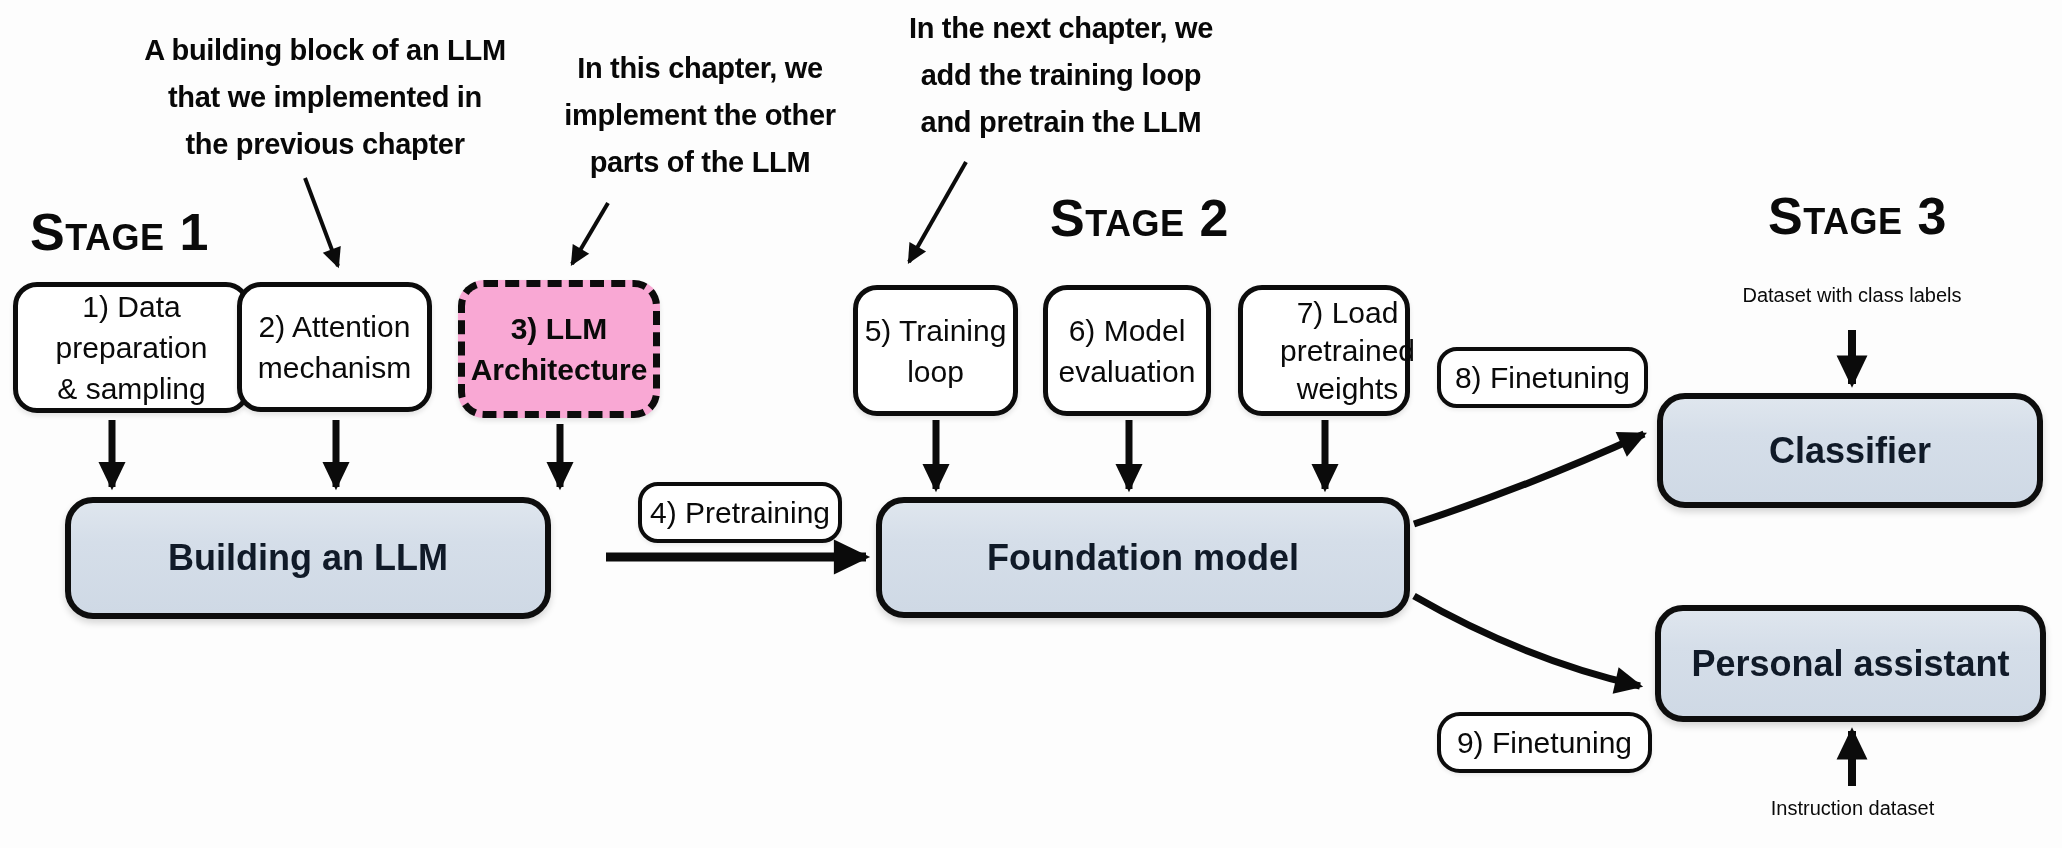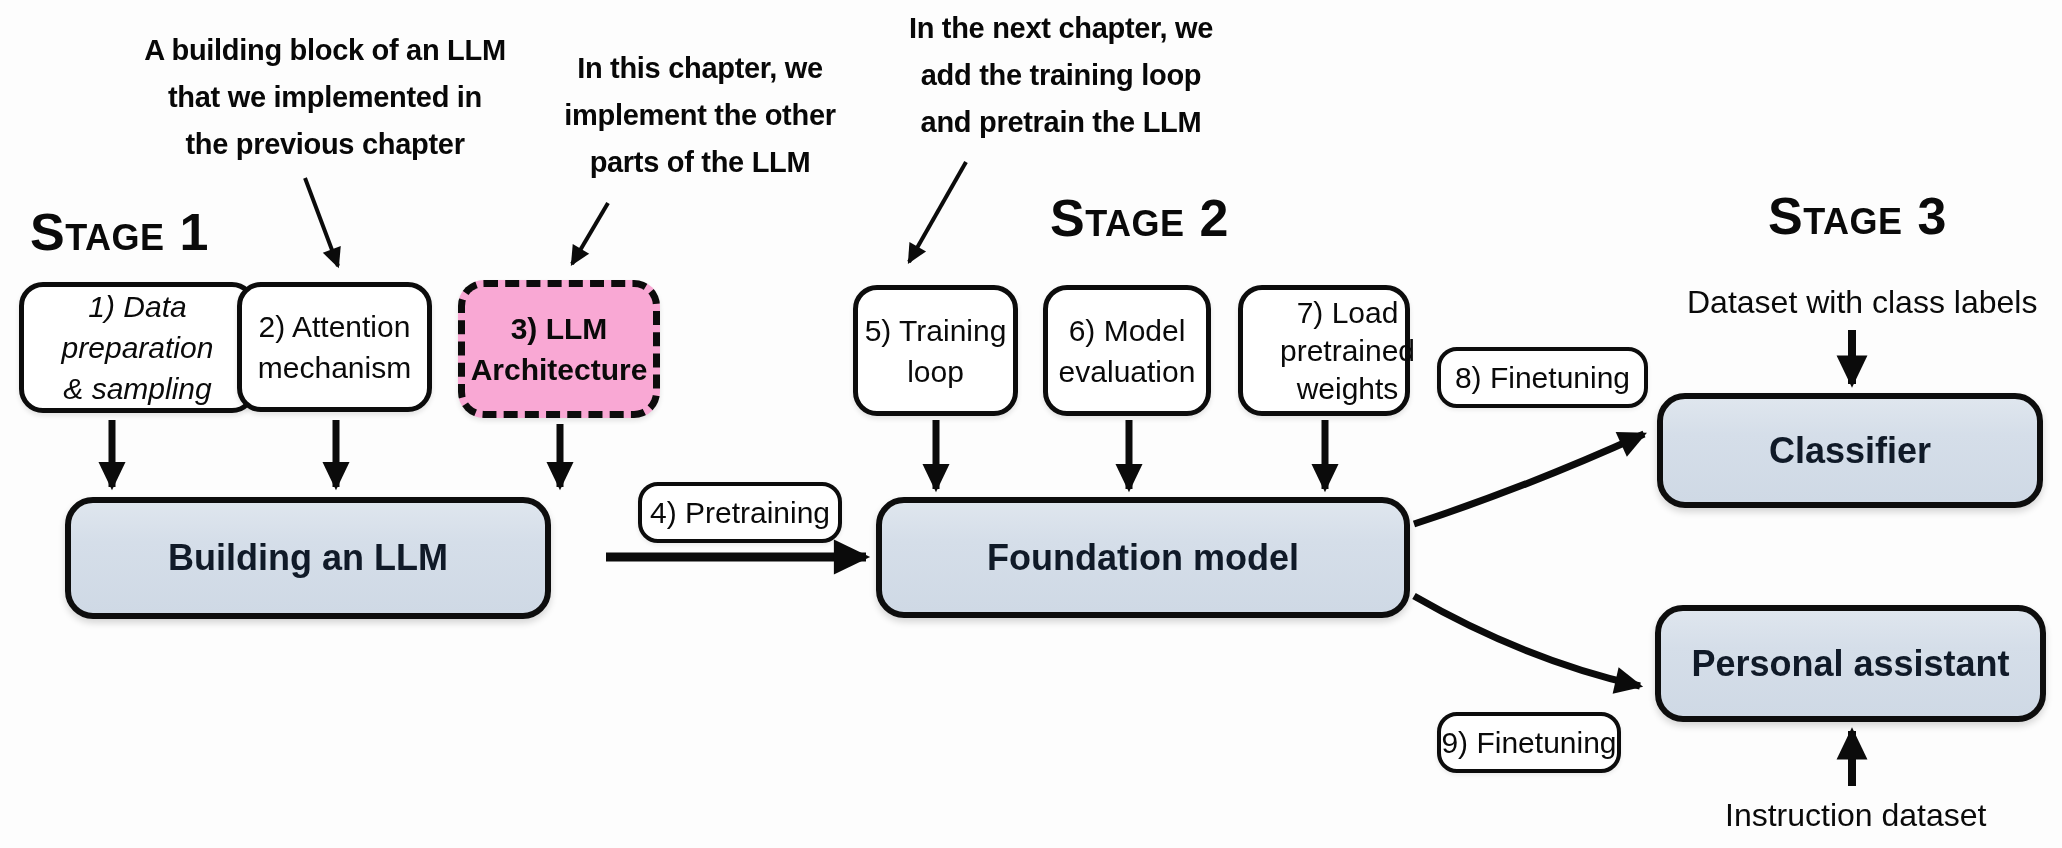--- a/index.html
+++ b/index.html
@@ -36,21 +36,21 @@
     box-shadow:0 2px 4px rgba(0,0,0,0.08);
   }
   .bigbox{
     background:linear-gradient(180deg,#dfe6ee 0%,#d5dee9 35%,#cfd9e5 100%);
     border:6px solid #0d0d0d;border-radius:28px;
     display:flex;justify-content:center;align-items:center;
     font-size:36px;font-weight:700;color:#101a28;z-index:2;white-space:nowrap;
     box-shadow:0 4px 7px rgba(0,0,0,0.16);
   }
   .iolabel{
-    font-size:32px;text-align:center;color:#0a0a0a;z-index:3;white-space:nowrap;
+    font-size:20px;text-align:center;color:#0a0a0a;z-index:3;white-space:nowrap;
   }
   svg.arrows{position:absolute;left:0;top:0;z-index:1;}
 </style>
 </head>
 <body>
 
 <div id="canvas">
 
   <svg class="arrows" width="2062" height="848" viewBox="0 0 2062 848">
     <defs>
@@ -98,21 +98,21 @@
     <div>In this chapter, we</div>
     <div>implement the other</div>
     <div>parts of the LLM</div>
   </div>
   <div class="abs note" style="left:900px;top:5px;width:322px;">
     <div>In the next chapter, we</div>
     <div>add the training loop</div>
     <div>and pretrain the LLM</div>
   </div>
 
-  <div class="abs sbox" style="left:19px;top:282px;width:237px;height:131px;font-style:italic;">
+  <div class="abs sbox" style="left:13px;top:282px;width:237px;height:131px;">
     <div>1) Data</div>
     <div>preparation</div>
     <div>&amp; sampling</div>
   </div>
   <div class="abs sbox" style="left:237px;top:282px;width:195px;height:130px;">
     <div>2) Attention</div>
     <div>mechanism</div>
   </div>
   <div class="abs sbox hl" style="left:458px;top:280px;width:202px;height:138px;">
     <div>3) LLM</div>
@@ -128,21 +128,21 @@
     <div>evaluation</div>
   </div>
   <div class="abs sbox tight" style="left:1238px;top:285px;width:172px;height:131px;">
     <div>7) Load</div>
     <div>pretrained</div>
     <div>weights</div>
   </div>
 
   <div class="abs pill" style="left:638px;top:482px;width:204px;height:61px;">4) Pretraining</div>
   <div class="abs pill" style="left:1437px;top:347px;width:211px;height:61px;">8) Finetuning</div>
-  <div class="abs pill" style="left:1437px;top:712px;width:184px;height:61px;">9) Finetuning</div>
+  <div class="abs pill" style="left:1437px;top:712px;width:215px;height:61px;border-radius:23px;">9) Finetuning</div>
 
   <div class="abs bigbox" style="left:65px;top:497px;width:486px;height:122px;">Building an LLM</div>
   <div class="abs bigbox" style="left:876px;top:497px;width:534px;height:121px;">Foundation model</div>
   <div class="abs bigbox" style="left:1657px;top:393px;width:386px;height:115px;">Classifier</div>
   <div class="abs bigbox" style="left:1655px;top:605px;width:391px;height:117px;">Personal assistant</div>
 
   <div class="abs iolabel" style="left:1687px;top:284px;width:330px;">Dataset with class labels</div>
   <div class="abs iolabel" style="left:1725px;top:797px;width:255px;">Instruction dataset</div>
 
 </div>

